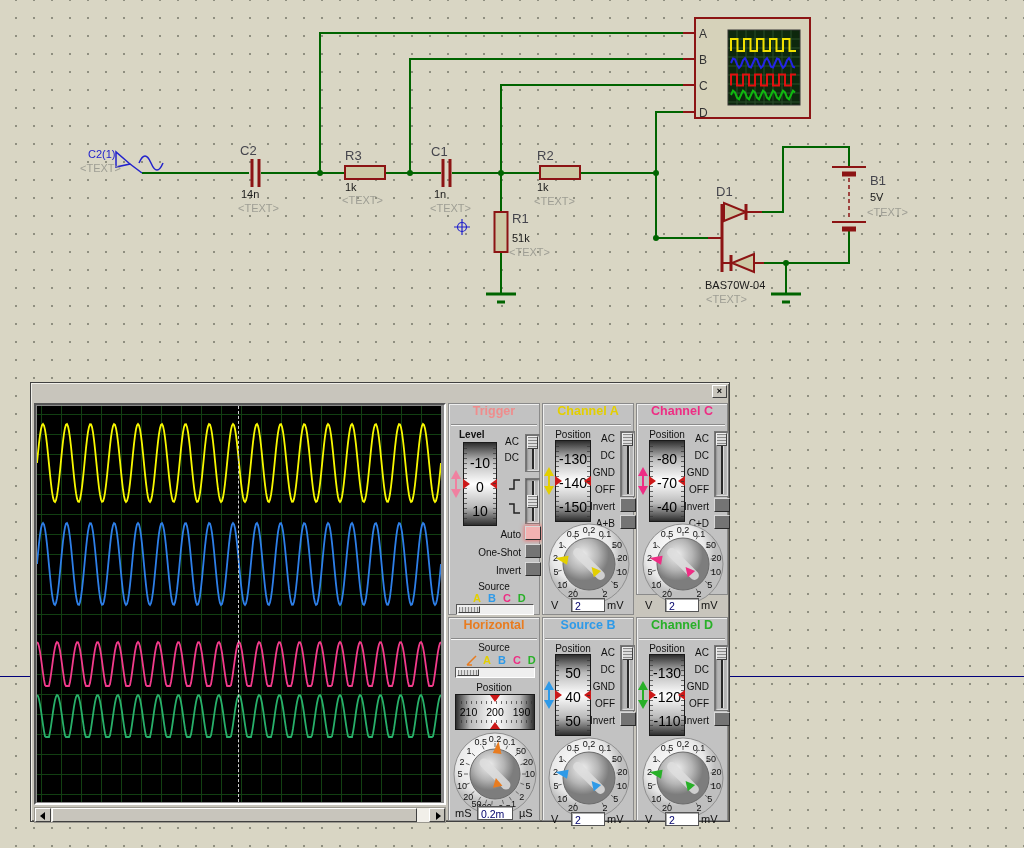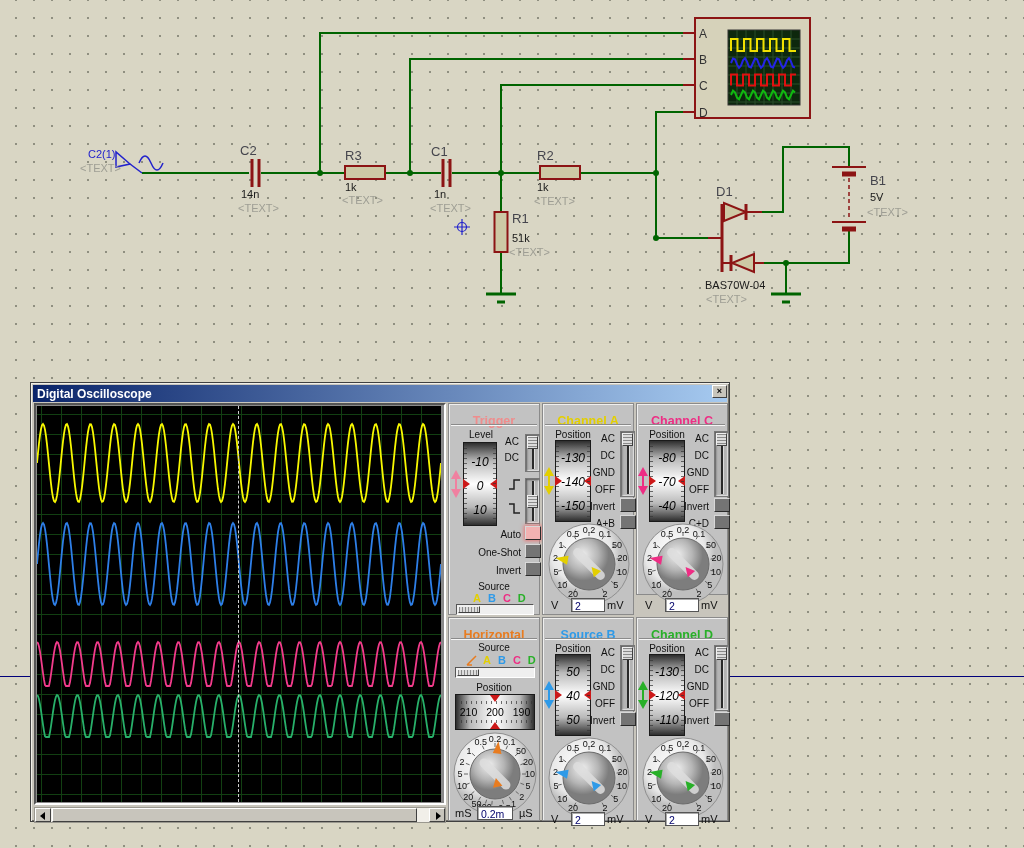--- a/index.html
+++ b/index.html
@@ -37,31 +37,31 @@
     border-top:1px solid #fff; border-left:1px solid #fff; border-right:1px solid #404040; border-bottom:1px solid #404040; }
   .sb-btn.left{ left:0; } .sb-btn.right{ right:0; }
   .tri-l { position:absolute; left:4px; top:3px; border:4px solid transparent; border-right:5px solid #000; border-left:none; }
   .tri-r { position:absolute; left:6px; top:3px; border:4px solid transparent; border-left:5px solid #000; border-right:none; }
   .sb-thumb { position:absolute; left:17px; top:0; width:365px; height:14px; background:#c8c5bc;
     border-top:1px solid #fff; border-left:1px solid #fff; border-right:1px solid #404040; border-bottom:1px solid #404040; }
 
   
   .panel { position:absolute; width:92px; background:#c2c2c2; border:1px solid #8a8a8a;
     box-shadow: inset 1px 1px 0 #efefef; overflow:visible; }
-  .p-title { position:absolute; top:10px; left:0; width:100%; text-align:center; font-weight:bold; font-size:12.5px; }
+  .p-title { position:absolute; top:0; left:0; width:100%; text-align:center; font-weight:bold; font-size:12.5px; }
   .p-sep { position:absolute; top:20px; left:2px; right:2px; height:2px; border-top:1px solid #8a8a8a; border-bottom:1px solid #f5f5f5; }
   .lbl { position:absolute; font-size:10px; color:#111; }
   .lbl.r { text-align:right; }
 
   .drum-v { position:absolute; border:1px solid #1a1a1a;
     background:linear-gradient(180deg,#2e2e2e 0%,#b9b9b9 22%,#ffffff 50%,#b9b9b9 78%,#2e2e2e 100%); }
   .drum-v::before,.drum-v::after { content:""; position:absolute; top:0; bottom:0; width:3px;
     background-image:repeating-linear-gradient(180deg,#333 0 1px, transparent 1px 5px); opacity:.7; }
   .drum-v::before{ left:0; } .drum-v::after{ right:0; }
-  .drum-num { position:absolute; width:100%; text-align:center; font-size:12px; color:#000;font-style:italic; }
+  .drum-num { position:absolute; width:100%; text-align:center; font-size:14px; color:#000; }
   .ra-l { position:absolute; left:-1px; top:50%; margin-top:-5px; width:0; height:0; border:5px solid transparent; border-left:7px solid #cc1818; border-right:none; }
   .ra-r { position:absolute; right:-1px; top:50%; margin-top:-5px; width:0; height:0; border:5px solid transparent; border-right:7px solid #cc1818; border-left:none; }
 
   .drum-h { position:absolute; border:1px solid #1a1a1a;
     background:linear-gradient(90deg,#2e2e2e 0%,#b9b9b9 18%,#ffffff 50%,#b9b9b9 82%,#2e2e2e 100%); }
   .drum-h::before,.drum-h::after { content:""; position:absolute; left:0; right:0; height:3px;
     background-image:repeating-linear-gradient(90deg,#333 0 1px, transparent 1px 5px); opacity:.7; }
   .drum-h::before{ top:6px; } .drum-h::after{ bottom:6px; }
   .drum-h .nums { position:absolute; left:0; right:0; top:50%; margin-top:-6px; display:flex; justify-content:center; gap:9px; font-size:10.5px; color:#000; }
   .ra-t { position:absolute; top:0; left:50%; margin-left:-5px; border:5px solid transparent; border-top:7px solid #cc1818; border-bottom:none; }
@@ -226,23 +226,20 @@
     <path id="mini-0" fill="none" stroke-width="2" d="M731,51 V39 H737.5 V51 H744 V39 H750.5 V51 H757 V39 H763.5 V51 H770 V39 H776.5 V51 H783 V39 H789.5 V51 H796" stroke="#f0e000"></path>
     <path id="mini-1" fill="none" stroke-width="2" d="M731,63 L731,63.0 L733,58.5 L735,59.2 L737,64.4 L739,67.9 L741,65.7 L743,60.3 L745,58.1 L747,61.6 L749,66.8 L751,67.5 L753,63.0 L755,58.5 L757,59.2 L759,64.4 L761,67.9 L763,65.7 L765,60.3 L767,58.1 L769,61.6 L771,66.8 L773,67.5 L775,63.0 L777,58.5 L779,59.2 L781,64.4 L783,67.9 L785,65.7 L787,60.3 L789,58.1 L791,61.6 L793,66.8 L795,67.5" stroke="#2424e8"></path>
     <path id="mini-2" fill="none" stroke-width="2" d="M731,85.5 V74.5 H737 V85.5 H743 V74.5 H749 V85.5 H755 V74.5 H761 V85.5 H767 V74.5 H773 V85.5 H779 V74.5 H785 V85.5 H791 V74.5 H796" stroke="#e01010"></path>
     <path id="mini-3" fill="none" stroke-width="2" d="M731,95 L731,95.0 L733,90.7 L735,92.4 L737,97.6 L739,99.3 L741,95.0 L743,90.7 L745,92.4 L747,97.6 L749,99.3 L751,95.0 L753,90.7 L755,92.4 L757,97.6 L759,99.3 L761,95.0 L763,90.7 L765,92.4 L767,97.6 L769,99.3 L771,95.0 L773,90.7 L775,92.4 L777,97.6 L779,99.3 L781,95.0 L783,90.7 L785,92.4 L787,97.6 L789,99.3 L791,95.0 L793,90.7 L795,92.4" stroke="#10b810"></path>
   </g>
 </svg>
 
 <div class="sheet-line"></div>
 
 <div class="scope-window">
-  <div class="titlebar">
-    <span>Digital Oscilloscope</span>
-  </div>
   <div class="close-btn">×</div>
 
   <div class="display-frame">
     <div class="display">
       <svg id="trace-svg" width="404" height="396">
           <path d="M0,57.0L1,46.8L2,37.3L3,29.2L4,23.0L5,19.2L6,18.0L7,19.5L8,23.6L9,30.1L10,38.4L11,48.0L12,58.2L13,68.4L14,77.7L15,85.6L16,91.6L17,95.1L18,96.0L19,94.1L20,89.7L21,83.0L22,74.5L23,64.8L24,54.6L25,44.5L26,35.3L27,27.6L28,21.9L29,18.7L30,18.1L31,20.3L32,25.0L33,31.9L34,40.5L35,50.4L36,60.6L37,70.7L38,79.7L39,87.2L40,92.6L41,95.5L42,95.8L43,93.3L44,88.3L45,81.2L46,72.3L47,62.4L48,52.2L49,42.2L50,33.3L51,26.0L52,20.9L53,18.3L54,18.4L55,21.1L56,26.4L57,33.8L58,42.8L59,52.8L60,63.0L61,72.9L62,81.7L63,88.7L64,93.5L65,95.8L66,95.4L67,92.4L68,86.8L69,79.2L70,70.1L71,60.0L72,49.8L73,40.0L74,31.4L75,24.6L76,20.1L77,18.1L78,18.8L79,22.2L80,28.0L81,35.8L82,45.1L83,55.2L84,65.4L85,75.1L86,83.5L87,90.0L88,94.3L89,96.0L90,94.9L91,91.3L92,85.2L93,77.2L94,67.8L95,57.6L96,47.4L97,37.9L98,29.6L99,23.3L100,19.4L101,18.0L102,19.4L103,23.3L104,29.6L105,37.9L106,47.4L107,57.6L108,67.8L109,77.2L110,85.2L111,91.3L112,94.9L113,96.0L114,94.3L115,90.0L116,83.5L117,75.1L118,65.4L119,55.2L120,45.1L121,35.8L122,28.0L123,22.2L124,18.8L125,18.1L126,20.1L127,24.6L128,31.4L129,40.0L130,49.8L131,60.0L132,70.1L133,79.2L134,86.8L135,92.4L136,95.4L137,95.8L138,93.5L139,88.7L140,81.7L141,72.9L142,63.0L143,52.8L144,42.8L145,33.8L146,26.4L147,21.1L148,18.4L149,18.3L150,20.9L151,26.0L152,33.3L153,42.2L154,52.2L155,62.4L156,72.3L157,81.2L158,88.3L159,93.3L160,95.8L161,95.5L162,92.6L163,87.2L164,79.7L165,70.7L166,60.6L167,50.4L168,40.5L169,31.9L170,25.0L171,20.3L172,18.1L173,18.7L174,21.9L175,27.6L176,35.3L177,44.5L178,54.6L179,64.8L180,74.5L181,83.0L182,89.7L183,94.1L184,96.0L185,95.1L186,91.6L187,85.6L188,77.7L189,68.4L190,58.2L191,48.0L192,38.4L193,30.1L194,23.6L195,19.5L196,18.0L197,19.2L198,23.0L199,29.2L200,37.3L201,46.8L202,57.0L203,67.2L204,76.7L205,84.8L206,91.0L207,94.8L208,96.0L209,94.5L210,90.4L211,83.9L212,75.6L213,66.0L214,55.8L215,45.6L216,36.3L217,28.4L218,22.4L219,18.9L220,18.0L221,19.9L222,24.3L223,31.0L224,39.5L225,49.2L226,59.4L227,69.5L228,78.7L229,86.4L230,92.1L231,95.3L232,95.9L233,93.7L234,89.0L235,82.1L236,73.5L237,63.6L238,53.4L239,43.3L240,34.3L241,26.8L242,21.4L243,18.5L244,18.2L245,20.7L246,25.7L247,32.8L248,41.7L249,51.6L250,61.8L251,71.8L252,80.7L253,88.0L254,93.1L255,95.7L256,95.6L257,92.9L258,87.6L259,80.2L260,71.2L261,61.2L262,51.0L263,41.1L264,32.3L265,25.3L266,20.5L267,18.2L268,18.6L269,21.6L270,27.2L271,34.8L272,43.9L273,54.0L274,64.2L275,74.0L276,82.6L277,89.4L278,93.9L279,95.9L280,95.2L281,91.8L282,86.0L283,78.2L284,68.9L285,58.8L286,48.6L287,38.9L288,30.5L289,24.0L290,19.7L291,18.0L292,19.1L293,22.7L294,28.8L295,36.8L296,46.2L297,56.4L298,66.6L299,76.1L300,84.4L301,90.7L302,94.6L303,96.0L304,94.6L305,90.7L306,84.4L307,76.1L308,66.6L309,56.4L310,46.2L311,36.8L312,28.8L313,22.7L314,19.1L315,18.0L316,19.7L317,24.0L318,30.5L319,38.9L320,48.6L321,58.8L322,68.9L323,78.2L324,86.0L325,91.8L326,95.2L327,95.9L328,93.9L329,89.4L330,82.6L331,74.0L332,64.2L333,54.0L334,43.9L335,34.8L336,27.2L337,21.6L338,18.6L339,18.2L340,20.5L341,25.3L342,32.3L343,41.1L344,51.0L345,61.2L346,71.2L347,80.2L348,87.6L349,92.9L350,95.6L351,95.7L352,93.1L353,88.0L354,80.7L355,71.8L356,61.8L357,51.6L358,41.7L359,32.8L360,25.7L361,20.7L362,18.2L363,18.5L364,21.4L365,26.8L366,34.3L367,43.3L368,53.4L369,63.6L370,73.5L371,82.1L372,89.0L373,93.7L374,95.9L375,95.3L376,92.1L377,86.4L378,78.7L379,69.5L380,59.4L381,49.2L382,39.5L383,31.0L384,24.3L385,19.9L386,18.0L387,18.9L388,22.4L389,28.4L390,36.3L391,45.6L392,55.8L393,66.0L394,75.6L395,83.9L396,90.4L397,94.5L398,96.0L399,94.8L400,91.0L401,84.8L402,76.7L403,67.2L404,57.0" fill="none" stroke="#f8f800" stroke-width="1.8"></path>
           <path d="M0,158.0L1,147.3L2,137.3L3,128.8L4,122.3L5,118.3L6,117.0L7,118.6L8,122.9L9,129.7L10,138.4L11,148.5L12,159.3L13,169.9L14,179.8L15,188.1L16,194.3L17,198.0L18,199.0L19,197.0L20,192.4L21,185.4L22,176.4L23,166.2L24,155.5L25,144.8L26,135.2L27,127.1L28,121.1L29,117.7L30,117.1L31,119.4L32,124.3L33,131.6L34,140.7L35,151.0L36,161.8L37,172.4L38,181.9L39,189.8L40,195.4L41,198.5L42,198.8L43,196.2L44,190.9L45,183.4L46,174.1L47,163.7L48,152.9L49,142.5L50,133.1L51,125.4L52,120.1L53,117.3L54,117.4L55,120.3L56,125.8L57,133.6L58,143.0L59,153.5L60,164.4L61,174.7L62,183.9L63,191.3L64,196.4L65,198.8L66,198.4L67,195.2L68,189.4L69,181.4L70,171.8L71,161.2L72,150.4L73,140.1L74,131.1L75,124.0L76,119.2L77,117.1L78,117.8L79,121.4L80,127.5L81,135.7L82,145.5L83,156.1L84,166.9L85,177.0L86,185.8L87,192.7L88,197.2L89,199.0L90,197.9L91,194.0L92,187.7L93,179.2L94,169.3L95,158.6L96,147.9L97,137.9L98,129.2L99,122.6L100,118.4L101,117.0L102,118.4L103,122.6L104,129.2L105,137.9L106,147.9L107,158.6L108,169.3L109,179.2L110,187.7L111,194.0L112,197.9L113,199.0L114,197.2L115,192.7L116,185.8L117,177.0L118,166.9L119,156.1L120,145.5L121,135.7L122,127.5L123,121.4L124,117.8L125,117.1L126,119.2L127,124.0L128,131.1L129,140.1L130,150.4L131,161.2L132,171.8L133,181.4L134,189.4L135,195.2L136,198.4L137,198.8L138,196.4L139,191.3L140,183.9L141,174.7L142,164.4L143,153.5L144,143.0L145,133.6L146,125.8L147,120.3L148,117.4L149,117.3L150,120.1L151,125.4L152,133.1L153,142.5L154,152.9L155,163.7L156,174.1L157,183.4L158,190.9L159,196.2L160,198.8L161,198.5L162,195.4L163,189.8L164,181.9L165,172.4L166,161.8L167,151.0L168,140.7L169,131.6L170,124.3L171,119.4L172,117.1L173,117.7L174,121.1L175,127.1L176,135.2L177,144.8L178,155.5L179,166.2L180,176.4L181,185.4L182,192.4L183,197.0L184,199.0L185,198.0L186,194.3L187,188.1L188,179.8L189,169.9L190,159.3L191,148.5L192,138.4L193,129.7L194,122.9L195,118.6L196,117.0L197,118.3L198,122.3L199,128.8L200,137.3L201,147.3L202,158.0L203,168.7L204,178.7L205,187.2L206,193.7L207,197.7L208,199.0L209,197.4L210,193.1L211,186.3L212,177.6L213,167.5L214,156.7L215,146.1L216,136.2L217,127.9L218,121.7L219,118.0L220,117.0L221,119.0L222,123.6L223,130.6L224,139.6L225,149.8L226,160.5L227,171.2L228,180.8L229,188.9L230,194.9L231,198.3L232,198.9L233,196.6L234,191.7L235,184.4L236,175.3L237,165.0L238,154.2L239,143.6L240,134.1L241,126.2L242,120.6L243,117.5L244,117.2L245,119.8L246,125.1L247,132.6L248,141.9L249,152.3L250,163.1L251,173.5L252,182.9L253,190.6L254,195.9L255,198.7L256,198.6L257,195.7L258,190.2L259,182.4L260,173.0L261,162.5L262,151.6L263,141.3L264,132.1L265,124.7L266,119.6L267,117.2L268,117.6L269,120.8L270,126.6L271,134.6L272,144.2L273,154.8L274,165.6L275,175.9L276,184.9L277,192.0L278,196.8L279,198.9L280,198.2L281,194.6L282,188.5L283,180.3L284,170.5L285,159.9L286,149.1L287,139.0L288,130.2L289,123.3L290,118.8L291,117.0L292,118.1L293,122.0L294,128.3L295,136.8L296,146.7L297,157.4L298,168.1L299,178.1L300,186.8L301,193.4L302,197.6L303,199.0L304,197.6L305,193.4L306,186.8L307,178.1L308,168.1L309,157.4L310,146.7L311,136.8L312,128.3L313,122.0L314,118.1L315,117.0L316,118.8L317,123.3L318,130.2L319,139.0L320,149.1L321,159.9L322,170.5L323,180.3L324,188.5L325,194.6L326,198.2L327,198.9L328,196.8L329,192.0L330,184.9L331,175.9L332,165.6L333,154.8L334,144.2L335,134.6L336,126.6L337,120.8L338,117.6L339,117.2L340,119.6L341,124.7L342,132.1L343,141.3L344,151.6L345,162.5L346,173.0L347,182.4L348,190.2L349,195.7L350,198.6L351,198.7L352,195.9L353,190.6L354,182.9L355,173.5L356,163.1L357,152.3L358,141.9L359,132.6L360,125.1L361,119.8L362,117.2L363,117.5L364,120.6L365,126.2L366,134.1L367,143.6L368,154.2L369,165.0L370,175.3L371,184.4L372,191.7L373,196.6L374,198.9L375,198.3L376,194.9L377,188.9L378,180.8L379,171.2L380,160.5L381,149.8L382,139.6L383,130.6L384,123.6L385,119.0L386,117.0L387,118.0L388,121.7L389,127.9L390,136.2L391,146.1L392,156.7L393,167.5L394,177.6L395,186.3L396,193.1L397,197.4L398,199.0L399,197.7L400,193.7L401,187.2L402,178.7L403,168.7L404,158.0" fill="none" stroke="#2e7fe8" stroke-width="1.8"></path>
           <path d="M0,236.0L1,237.2L2,240.5L3,245.7L4,252.3L5,259.6L6,267.0L7,273.7L8,279.1L9,280.0L10,280.0L11,280.0L12,279.9L13,274.9L14,268.4L15,261.1L16,253.7L17,246.9L18,241.4L19,237.7L20,236.0L21,236.7L22,239.7L23,244.5L24,250.9L25,258.1L26,265.5L27,272.4L28,278.1L29,280.0L30,280.0L31,280.0L32,280.0L33,276.0L34,269.8L35,262.6L36,255.2L37,248.2L38,242.4L39,238.2L40,236.2L41,236.4L42,238.9L43,243.4L44,249.5L45,256.7L46,264.1L47,271.1L48,277.1L49,280.0L50,280.0L51,280.0L52,280.0L53,277.1L54,271.1L55,264.1L56,256.7L57,249.5L58,243.4L59,238.9L60,236.4L61,236.2L62,238.2L63,242.4L64,248.2L65,255.2L66,262.6L67,269.8L68,276.0L69,280.0L70,280.0L71,280.0L72,280.0L73,278.1L74,272.4L75,265.5L76,258.1L77,250.9L78,244.5L79,239.7L80,236.7L81,236.0L82,237.7L83,241.4L84,246.9L85,253.7L86,261.1L87,268.4L88,274.9L89,279.9L90,280.0L91,280.0L92,280.0L93,279.1L94,273.7L95,267.0L96,259.6L97,252.3L98,245.7L99,240.5L100,237.2L101,236.0L102,237.2L103,240.5L104,245.7L105,252.3L106,259.6L107,267.0L108,273.7L109,279.1L110,280.0L111,280.0L112,280.0L113,279.9L114,274.9L115,268.4L116,261.1L117,253.7L118,246.9L119,241.4L120,237.7L121,236.0L122,236.7L123,239.7L124,244.5L125,250.9L126,258.1L127,265.5L128,272.4L129,278.1L130,280.0L131,280.0L132,280.0L133,280.0L134,276.0L135,269.8L136,262.6L137,255.2L138,248.2L139,242.4L140,238.2L141,236.2L142,236.4L143,238.9L144,243.4L145,249.5L146,256.7L147,264.1L148,271.1L149,277.1L150,280.0L151,280.0L152,280.0L153,280.0L154,277.1L155,271.1L156,264.1L157,256.7L158,249.5L159,243.4L160,238.9L161,236.4L162,236.2L163,238.2L164,242.4L165,248.2L166,255.2L167,262.6L168,269.8L169,276.0L170,280.0L171,280.0L172,280.0L173,280.0L174,278.1L175,272.4L176,265.5L177,258.1L178,250.9L179,244.5L180,239.7L181,236.7L182,236.0L183,237.7L184,241.4L185,246.9L186,253.7L187,261.1L188,268.4L189,274.9L190,279.9L191,280.0L192,280.0L193,280.0L194,279.1L195,273.7L196,267.0L197,259.6L198,252.3L199,245.7L200,240.5L201,237.2L202,236.0L203,237.2L204,240.5L205,245.7L206,252.3L207,259.6L208,267.0L209,273.7L210,279.1L211,280.0L212,280.0L213,280.0L214,279.9L215,274.9L216,268.4L217,261.1L218,253.7L219,246.9L220,241.4L221,237.7L222,236.0L223,236.7L224,239.7L225,244.5L226,250.9L227,258.1L228,265.5L229,272.4L230,278.1L231,280.0L232,280.0L233,280.0L234,280.0L235,276.0L236,269.8L237,262.6L238,255.2L239,248.2L240,242.4L241,238.2L242,236.2L243,236.4L244,238.9L245,243.4L246,249.5L247,256.7L248,264.1L249,271.1L250,277.1L251,280.0L252,280.0L253,280.0L254,280.0L255,277.1L256,271.1L257,264.1L258,256.7L259,249.5L260,243.4L261,238.9L262,236.4L263,236.2L264,238.2L265,242.4L266,248.2L267,255.2L268,262.6L269,269.8L270,276.0L271,280.0L272,280.0L273,280.0L274,280.0L275,278.1L276,272.4L277,265.5L278,258.1L279,250.9L280,244.5L281,239.7L282,236.7L283,236.0L284,237.7L285,241.4L286,246.9L287,253.7L288,261.1L289,268.4L290,274.9L291,279.9L292,280.0L293,280.0L294,280.0L295,279.1L296,273.7L297,267.0L298,259.6L299,252.3L300,245.7L301,240.5L302,237.2L303,236.0L304,237.2L305,240.5L306,245.7L307,252.3L308,259.6L309,267.0L310,273.7L311,279.1L312,280.0L313,280.0L314,280.0L315,279.9L316,274.9L317,268.4L318,261.1L319,253.7L320,246.9L321,241.4L322,237.7L323,236.0L324,236.7L325,239.7L326,244.5L327,250.9L328,258.1L329,265.5L330,272.4L331,278.1L332,280.0L333,280.0L334,280.0L335,280.0L336,276.0L337,269.8L338,262.6L339,255.2L340,248.2L341,242.4L342,238.2L343,236.2L344,236.4L345,238.9L346,243.4L347,249.5L348,256.7L349,264.1L350,271.1L351,277.1L352,280.0L353,280.0L354,280.0L355,280.0L356,277.1L357,271.1L358,264.1L359,256.7L360,249.5L361,243.4L362,238.9L363,236.4L364,236.2L365,238.2L366,242.4L367,248.2L368,255.2L369,262.6L370,269.8L371,276.0L372,280.0L373,280.0L374,280.0L375,280.0L376,278.1L377,272.4L378,265.5L379,258.1L380,250.9L381,244.5L382,239.7L383,236.7L384,236.0L385,237.7L386,241.4L387,246.9L388,253.7L389,261.1L390,268.4L391,274.9L392,279.9L393,280.0L394,280.0L395,280.0L396,279.1L397,273.7L398,267.0L399,259.6L400,252.3L401,245.7L402,240.5L403,237.2L404,236.0" fill="none" stroke="#f23b8b" stroke-width="1.8"></path>
           <path d="M0,289.0L1,290.1L2,293.3L3,298.3L4,304.6L5,311.6L6,318.7L7,325.1L8,330.3L9,331.0L10,331.0L11,331.0L12,331.0L13,326.3L14,320.1L15,313.1L16,306.0L17,299.5L18,294.2L19,290.6L20,289.0L21,289.7L22,292.5L23,297.2L24,303.3L25,310.2L26,317.3L27,323.9L28,329.4L29,331.0L30,331.0L31,331.0L32,331.0L33,327.4L34,321.4L35,314.5L36,307.4L37,300.7L38,295.1L39,291.1L40,289.2L41,289.4L42,291.8L43,296.1L44,302.0L45,308.8L46,315.9L47,322.7L48,328.4L49,331.0L50,331.0L51,331.0L52,331.0L53,328.4L54,322.7L55,315.9L56,308.8L57,302.0L58,296.1L59,291.8L60,289.4L61,289.2L62,291.1L63,295.1L64,300.7L65,307.4L66,314.5L67,321.4L68,327.4L69,331.0L70,331.0L71,331.0L72,331.0L73,329.4L74,323.9L75,317.3L76,310.2L77,303.3L78,297.2L79,292.5L80,289.7L81,289.0L82,290.6L83,294.2L84,299.5L85,306.0L86,313.1L87,320.1L88,326.3L89,331.0L90,331.0L91,331.0L92,331.0L93,330.3L94,325.1L95,318.7L96,311.6L97,304.6L98,298.3L99,293.3L100,290.1L101,289.0L102,290.1L103,293.3L104,298.3L105,304.6L106,311.6L107,318.7L108,325.1L109,330.3L110,331.0L111,331.0L112,331.0L113,331.0L114,326.3L115,320.1L116,313.1L117,306.0L118,299.5L119,294.2L120,290.6L121,289.0L122,289.7L123,292.5L124,297.2L125,303.3L126,310.2L127,317.3L128,323.9L129,329.4L130,331.0L131,331.0L132,331.0L133,331.0L134,327.4L135,321.4L136,314.5L137,307.4L138,300.7L139,295.1L140,291.1L141,289.2L142,289.4L143,291.8L144,296.1L145,302.0L146,308.8L147,315.9L148,322.7L149,328.4L150,331.0L151,331.0L152,331.0L153,331.0L154,328.4L155,322.7L156,315.9L157,308.8L158,302.0L159,296.1L160,291.8L161,289.4L162,289.2L163,291.1L164,295.1L165,300.7L166,307.4L167,314.5L168,321.4L169,327.4L170,331.0L171,331.0L172,331.0L173,331.0L174,329.4L175,323.9L176,317.3L177,310.2L178,303.3L179,297.2L180,292.5L181,289.7L182,289.0L183,290.6L184,294.2L185,299.5L186,306.0L187,313.1L188,320.1L189,326.3L190,331.0L191,331.0L192,331.0L193,331.0L194,330.3L195,325.1L196,318.7L197,311.6L198,304.6L199,298.3L200,293.3L201,290.1L202,289.0L203,290.1L204,293.3L205,298.3L206,304.6L207,311.6L208,318.7L209,325.1L210,330.3L211,331.0L212,331.0L213,331.0L214,331.0L215,326.3L216,320.1L217,313.1L218,306.0L219,299.5L220,294.2L221,290.6L222,289.0L223,289.7L224,292.5L225,297.2L226,303.3L227,310.2L228,317.3L229,323.9L230,329.4L231,331.0L232,331.0L233,331.0L234,331.0L235,327.4L236,321.4L237,314.5L238,307.4L239,300.7L240,295.1L241,291.1L242,289.2L243,289.4L244,291.8L245,296.1L246,302.0L247,308.8L248,315.9L249,322.7L250,328.4L251,331.0L252,331.0L253,331.0L254,331.0L255,328.4L256,322.7L257,315.9L258,308.8L259,302.0L260,296.1L261,291.8L262,289.4L263,289.2L264,291.1L265,295.1L266,300.7L267,307.4L268,314.5L269,321.4L270,327.4L271,331.0L272,331.0L273,331.0L274,331.0L275,329.4L276,323.9L277,317.3L278,310.2L279,303.3L280,297.2L281,292.5L282,289.7L283,289.0L284,290.6L285,294.2L286,299.5L287,306.0L288,313.1L289,320.1L290,326.3L291,331.0L292,331.0L293,331.0L294,331.0L295,330.3L296,325.1L297,318.7L298,311.6L299,304.6L300,298.3L301,293.3L302,290.1L303,289.0L304,290.1L305,293.3L306,298.3L307,304.6L308,311.6L309,318.7L310,325.1L311,330.3L312,331.0L313,331.0L314,331.0L315,331.0L316,326.3L317,320.1L318,313.1L319,306.0L320,299.5L321,294.2L322,290.6L323,289.0L324,289.7L325,292.5L326,297.2L327,303.3L328,310.2L329,317.3L330,323.9L331,329.4L332,331.0L333,331.0L334,331.0L335,331.0L336,327.4L337,321.4L338,314.5L339,307.4L340,300.7L341,295.1L342,291.1L343,289.2L344,289.4L345,291.8L346,296.1L347,302.0L348,308.8L349,315.9L350,322.7L351,328.4L352,331.0L353,331.0L354,331.0L355,331.0L356,328.4L357,322.7L358,315.9L359,308.8L360,302.0L361,296.1L362,291.8L363,289.4L364,289.2L365,291.1L366,295.1L367,300.7L368,307.4L369,314.5L370,321.4L371,327.4L372,331.0L373,331.0L374,331.0L375,331.0L376,329.4L377,323.9L378,317.3L379,310.2L380,303.3L381,297.2L382,292.5L383,289.7L384,289.0L385,290.6L386,294.2L387,299.5L388,306.0L389,313.1L390,320.1L391,326.3L392,331.0L393,331.0L394,331.0L395,331.0L396,330.3L397,325.1L398,318.7L399,311.6L400,304.6L401,298.3L402,293.3L403,290.1L404,289.0" fill="none" stroke="#28b06a" stroke-width="1.8"></path>
         </svg>
@@ -256,21 +253,21 @@
       </div>
     <div class="sb-thumb"></div>
     <div class="sb-btn right">
         <span class="tri-r"></span>
       </div>
   </div>
 
   <div class="panel" id="panel-trigger" style="left:417px; top:20px; height:212px;">
     <div class="p-title" id="trig-title" style="color: rgb(239, 141, 141);">Trigger</div>
     <div class="p-sep"></div>
-    <div class="lbl" style="left:10px;top:25px;width:44px;text-align:center;">Level</div>
+    <div class="lbl" style="left:10px;top:25px;width:44px;text-align:left;font-weight:bold;">Level</div>
     <div class="drum-v" style="left:14px;top:38px;width:34px;height:84px;">
       <div class="drum-num" style="top:12px">-10</div>
       <div class="drum-num" style="top:36px">0</div>
       <div class="drum-num" style="top:60px">10</div>
       <div class="ra-l"></div>
       <div class="ra-r"></div>
     </div>
     <svg class="dbl-arrow" id="trig-arrow" style="left:1px;top:66px;" width="12" height="28">
         <polygon points="6,0 1,9 11,9" fill="#f080a0"></polygon>
         <rect x="5" y="9" width="2" height="10" fill="#f080a0"></rect>

